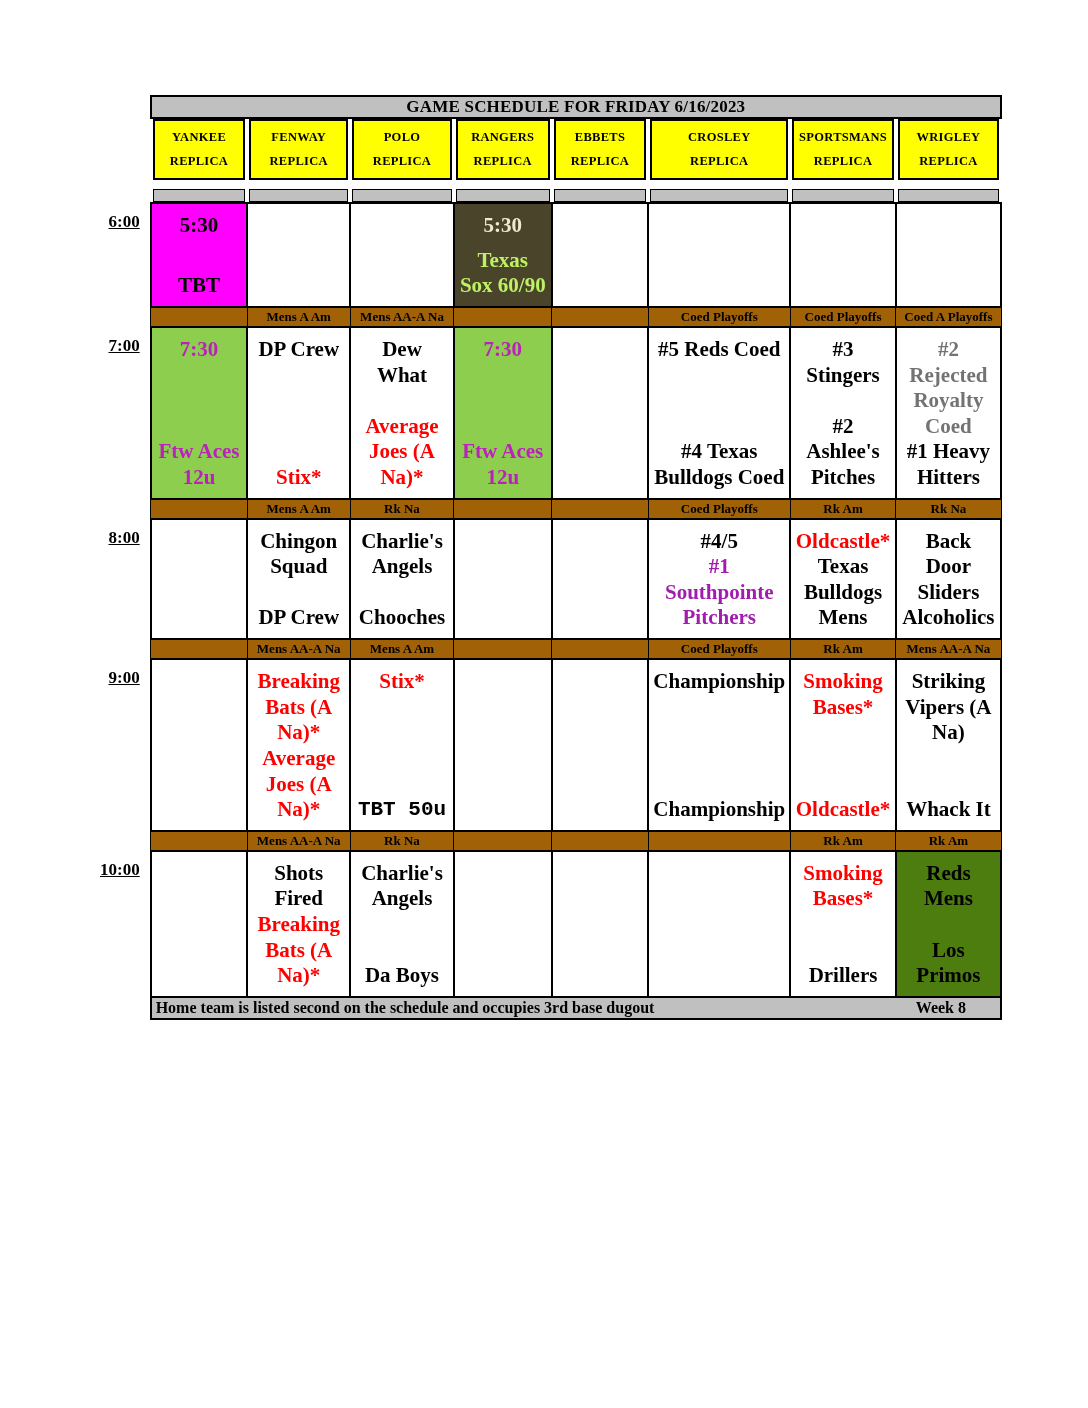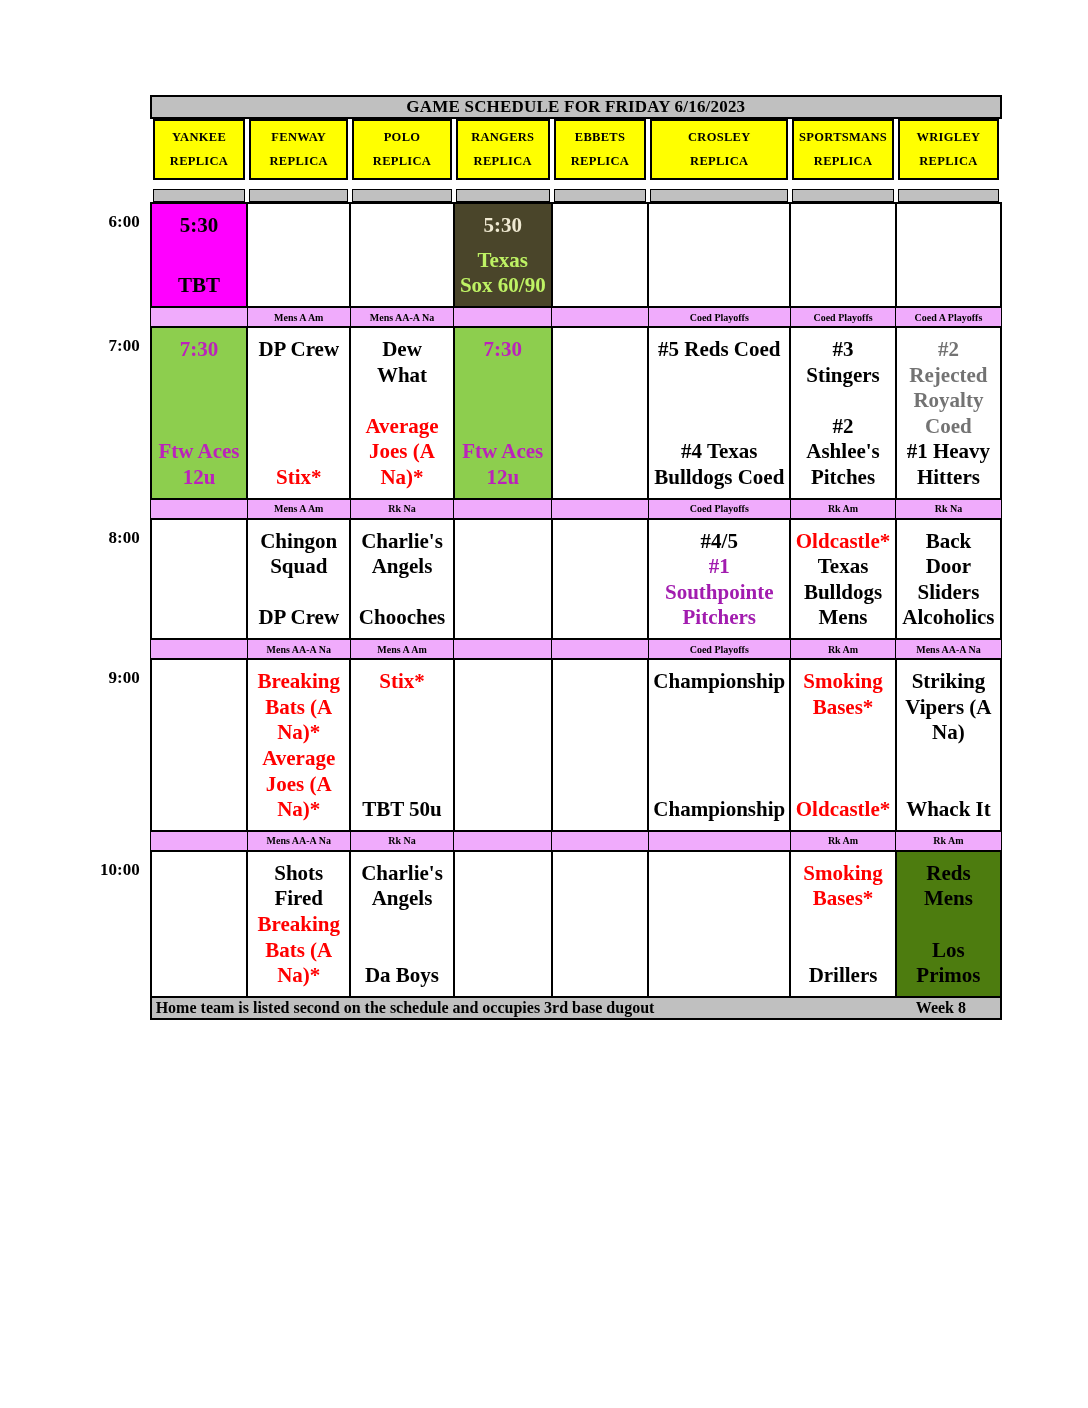--- a/index.html
+++ b/index.html
@@ -31,20 +31,21 @@
   
   td.gutter {
     border:none;
     background:#fff;
     text-align:right;
     vertical-align:top;
     padding-right:10px;
     padding-top:9px;
     font-size:17px;
     white-space:nowrap;
+    text-decoration:underline;
   }
 
   
   td.title-cell {
     background:#C0C0C0;
     border:2px solid #000;
     text-align:center;
     font-size:17px;
     height:22px;
     letter-spacing:0.2px;
@@ -87,25 +88,25 @@
     text-align:center;
     font-size:21px;
     line-height:1.22;
     overflow:visible;
   }
   .game-inner span { display:block; }
 
   
   td.div {
     border:1px solid #000;
-    background:#f0abfc;
+    background:#a16207;
     height:20px;
     text-align:center;
     vertical-align:middle;
-    font-size:10px;
+    font-size:13px;
   }
   .div-label { white-space:nowrap; }
 
   
   td.footer-cell {
     background:#C0C0C0;
     border:2px solid #000;
     height:22px;
     font-size:16px;
   }
@@ -369,21 +370,21 @@
             <td class="game"></td>
             <td class="game" style="background: rgb(255, 255, 255);">
               <div class="game-inner">
                 <span style="color: rgb(255, 0, 0);">Breaking Bats (A Na)*</span>
                 <span style="color: rgb(255, 0, 0);">Average Joes (A Na)*</span>
               </div>
             </td>
             <td class="game" style="background: rgb(255, 255, 255);">
               <div class="game-inner">
                 <span style="color: rgb(255, 0, 0);">Stix*</span>
-                <span style="color: rgb(0, 0, 0);">TBT 50u</span>
+                <span style="color: rgb(0, 0, 0); font-family: Liberation Mono, monospace;">TBT 50u</span>
               </div>
             </td>
             <td class="game"></td>
             <td class="game"></td>
             <td class="game" style="background: rgb(255, 255, 255);">
               <div class="game-inner">
                 <span style="color: rgb(0, 0, 0);">Championship</span>
                 <span style="color: rgb(0, 0, 0);">Championship</span>
               </div>
             </td>

